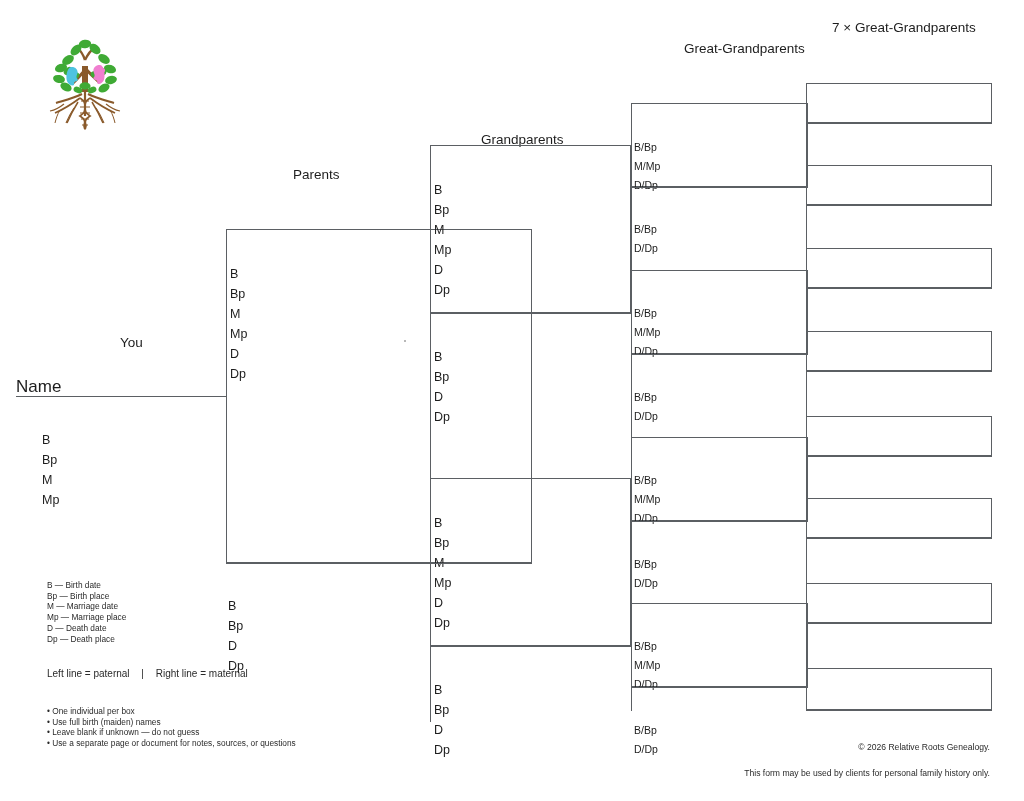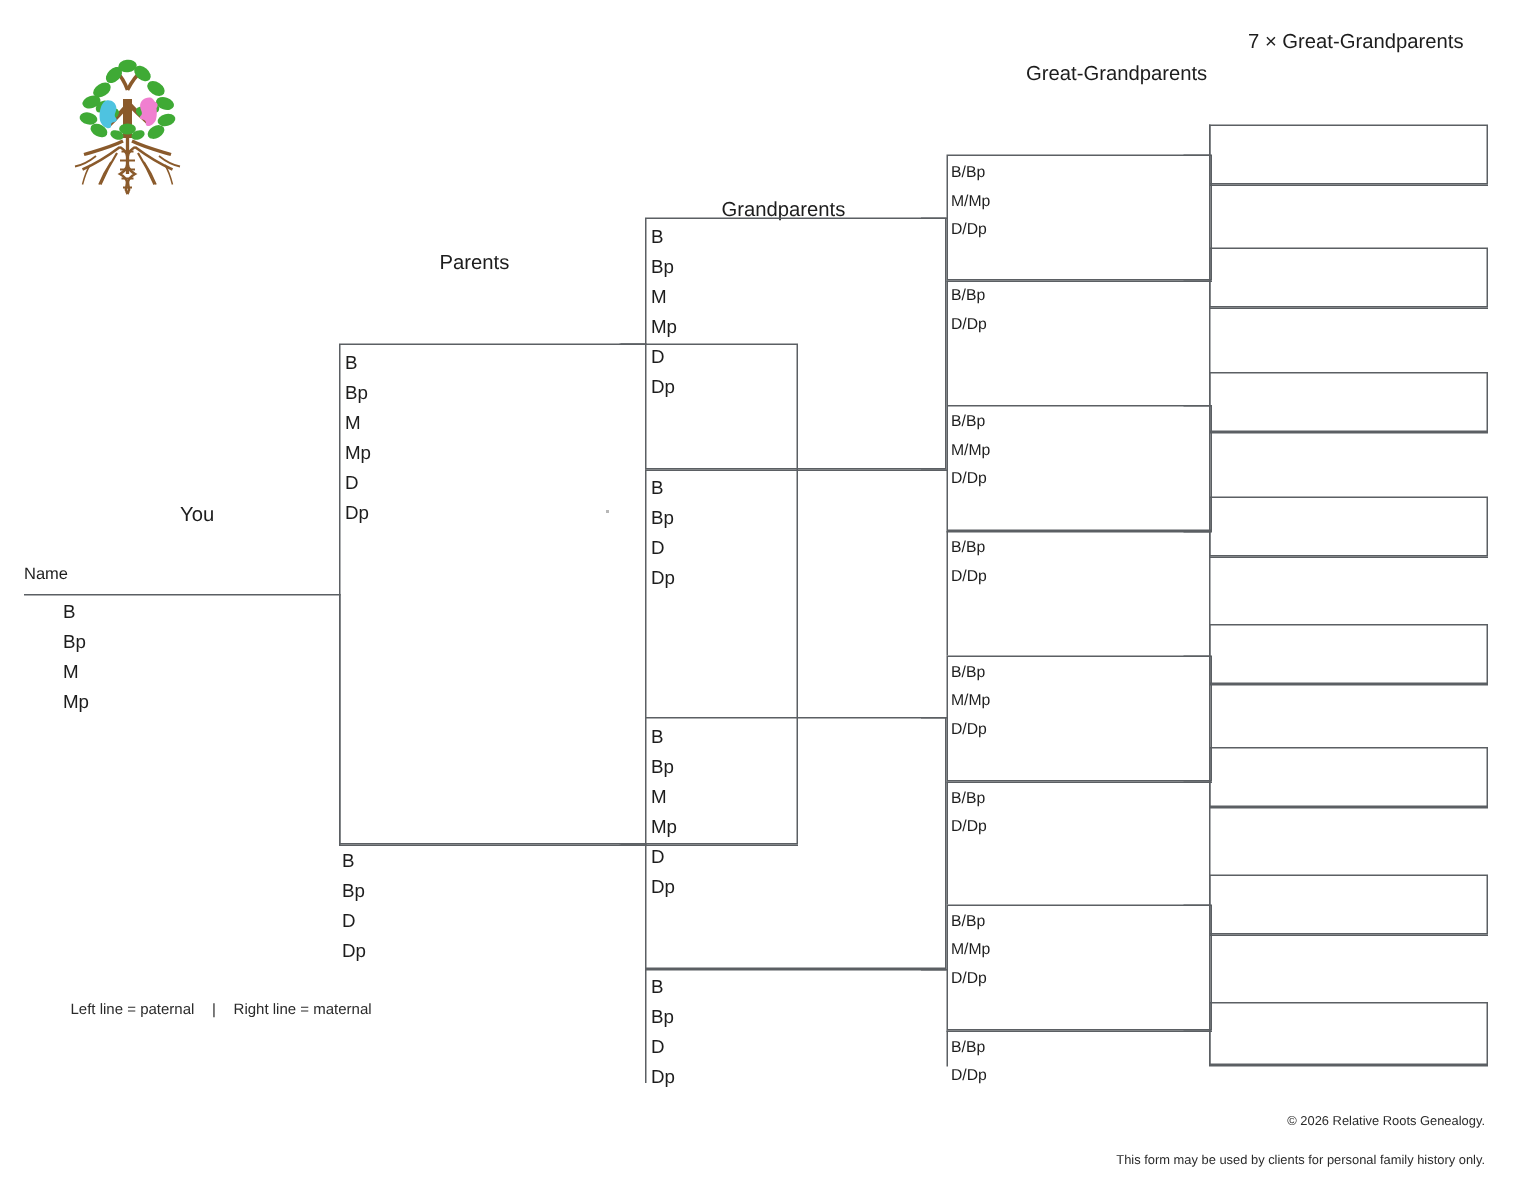--- a/index.html
+++ b/index.html
@@ -71,30 +71,31 @@
     background: transparent;
   }
 
   
   .fields {
     position: absolute;
     font-size: 12.5px;
     color: #1d1d1d;
     line-height: 20px;
     white-space: nowrap;
+    margin-top: 32px;
   }
   .fields.small { font-size: 10.5px; line-height: 19px; }
   .fields div { margin: 0; }
 
   
   #you-name {
     position: absolute;
     left: 16px;
     top: 377px;
-    font-size: 11px;
+    font-size: 17px;
     color: #1d1d1d;
   }
 
   
   .legend {
     position: absolute;
     font-size: 8.3px;
     line-height: 10.7px;
     color: #2a2a2a;
     white-space: nowrap;
@@ -363,24 +364,38 @@
   <div class="hline" style="left:226px; top:563px; width:306px;"></div>
   <div class="hline" style="left:430px; top:313px; width:201px;"></div>
   <div class="hline" style="left:430px; top:646px; width:201px;"></div>
   <div class="hline" style="left:631px; top:187px; width:177px;"></div>
   <div class="hline" style="left:631px; top:354px; width:177px;"></div>
   <div class="hline" style="left:631px; top:521px; width:177px;"></div>
   <div class="hline" style="left:631px; top:687px; width:177px;"></div>
 
   <div id="speck"></div>
 
+  <div class="legend" id="legend-abbr">
+    <div>B — Birth date</div>
+    <div>Bp — Birth place</div>
+    <div>M — Marriage date</div>
+    <div>Mp — Marriage place</div>
+    <div>D — Death date</div>
+    <div>Dp — Death place</div>
+  </div>
 
   <div id="legend-lines">
     <span>Left line = paternal</span>
     <span class="sep">|</span>
     <span>Right line = maternal</span>
   </div>
 
+  <div class="legend" id="legend-rules">
+    <div>• One individual per box</div>
+    <div>• Use full birth (maiden) names</div>
+    <div>• Leave blank if unknown — do not guess</div>
+    <div>• Use a separate page or document for notes, sources, or questions</div>
+  </div>
 
   <div class="footer-text" id="copyright">© 2026 Relative Roots Genealogy.</div>
   <div class="footer-text" id="usage">This form may be used by clients for personal family history only.</div>
 
 </div>
 
 </body></html>

